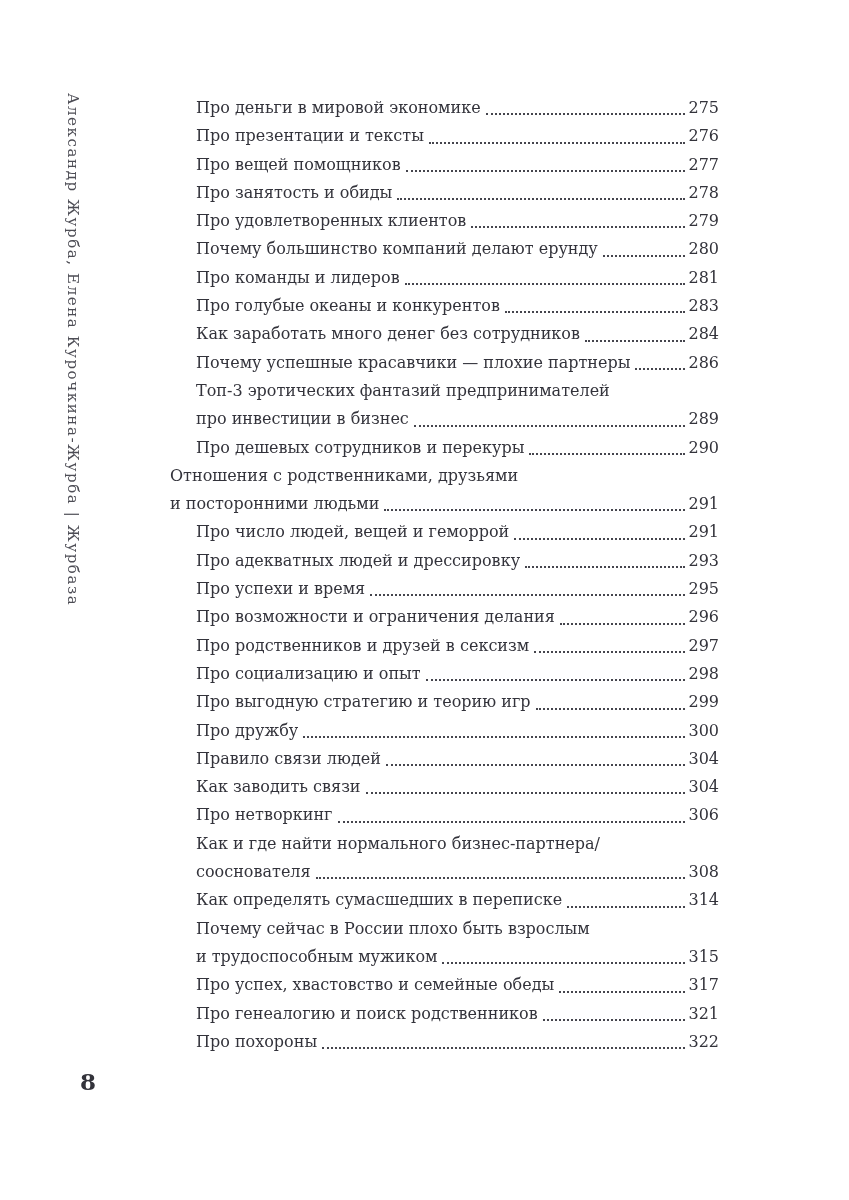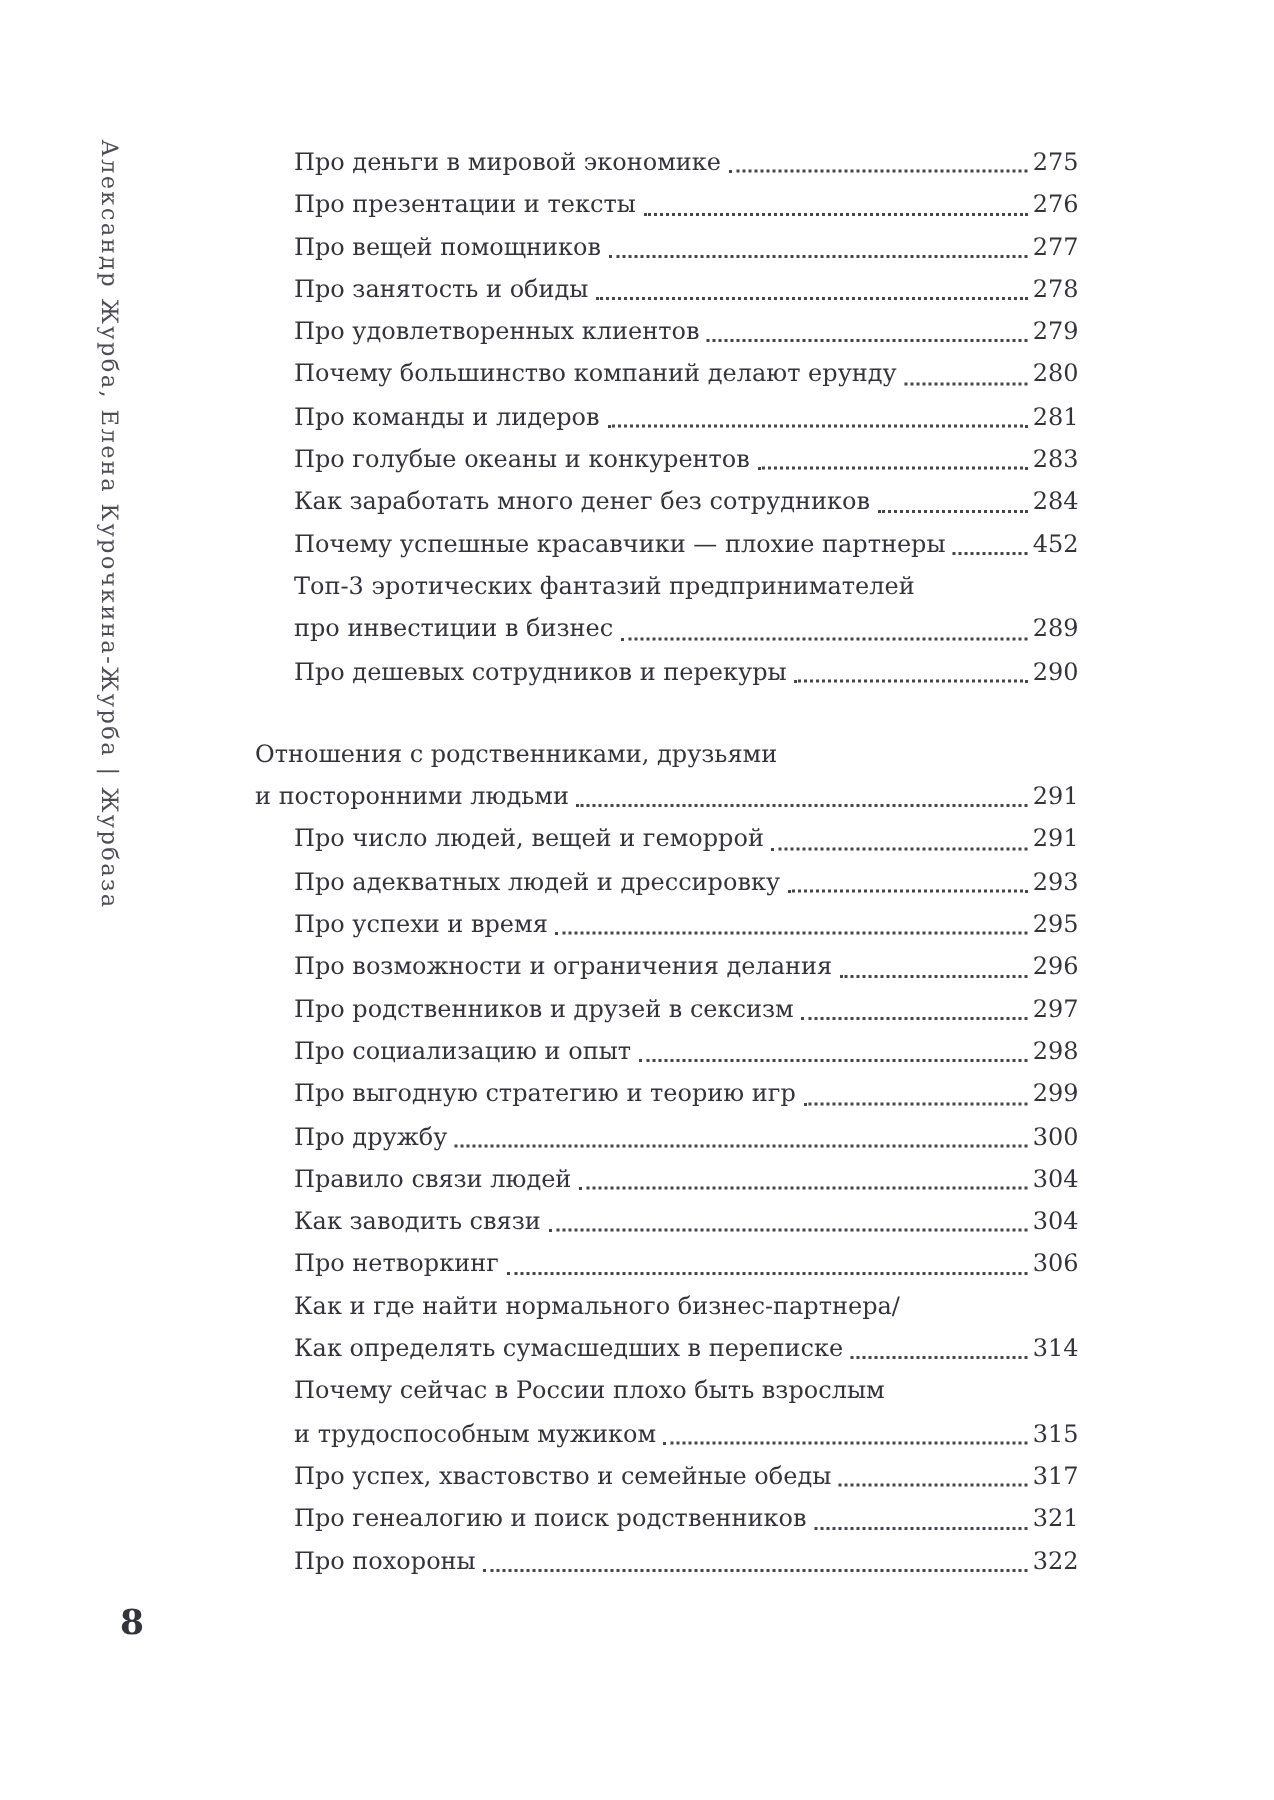--- a/index.html
+++ b/index.html
@@ -36,21 +36,21 @@
     color: #33333b;
   }
   .toc {
     position: absolute;
     left: 170px;
     top: 94px;
     width: 549px;
   }
   .toc-entry { margin: 0; }
   .toc-entry.level-1 { padding-left: 26px; }
-  .toc-entry.level-0 { padding-left: 0; margin-top: 27px; }
+  .toc-entry.level-0 { padding-left: 0; }
   .toc-line {
     display: flex;
     align-items: baseline;
     height: 28.3px;
     font-size: 16px;
     line-height: 28.3px;
     white-space: nowrap;
   }
   .toc-text { flex: 0 0 auto; }
   .leader {
@@ -140,21 +140,21 @@
         <div class="toc-line">
           <span class="toc-text">Как заработать много денег без сотрудников</span>
           <span class="leader"></span>
           <span class="toc-page">284</span>
         </div>
       </div>
       <div class="toc-entry level-1">
         <div class="toc-line">
           <span class="toc-text">Почему успешные красавчики — плохие партнеры</span>
           <span class="leader"></span>
-          <span class="toc-page">452</span>
+          <span class="toc-page">286</span>
         </div>
       </div>
       <div class="toc-entry level-1">
         <div class="toc-line">
           <span class="toc-text">Топ-3 эротических фантазий предпринимателей</span>
         </div>
         <div class="toc-line">
           <span class="toc-text">про инвестиции в бизнес</span>
           <span class="leader"></span>
           <span class="toc-page">289</span>
@@ -250,20 +250,25 @@
       <div class="toc-entry level-1">
         <div class="toc-line">
           <span class="toc-text">Про нетворкинг</span>
           <span class="leader"></span>
           <span class="toc-page">306</span>
         </div>
       </div>
       <div class="toc-entry level-1">
         <div class="toc-line">
           <span class="toc-text">Как и где найти нормального бизнес-партнера/</span>
+        </div>
+        <div class="toc-line">
+          <span class="toc-text">сооснователя</span>
+          <span class="leader"></span>
+          <span class="toc-page">308</span>
         </div>
       </div>
       <div class="toc-entry level-1">
         <div class="toc-line">
           <span class="toc-text">Как определять сумасшедших в переписке</span>
           <span class="leader"></span>
           <span class="toc-page">314</span>
         </div>
       </div>
       <div class="toc-entry level-1">

